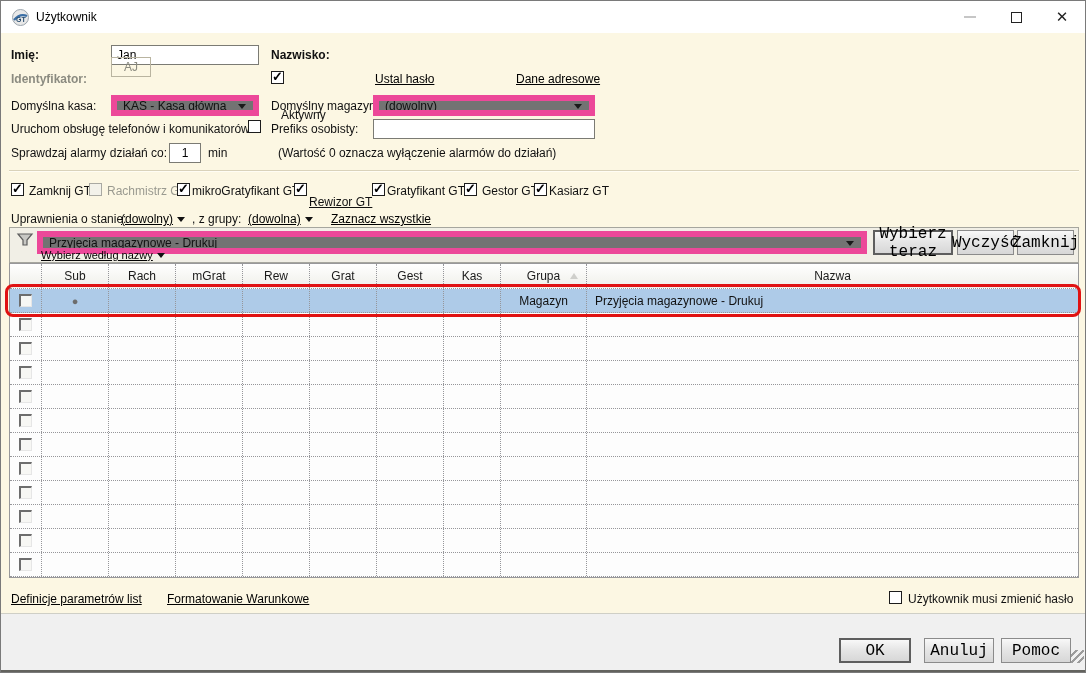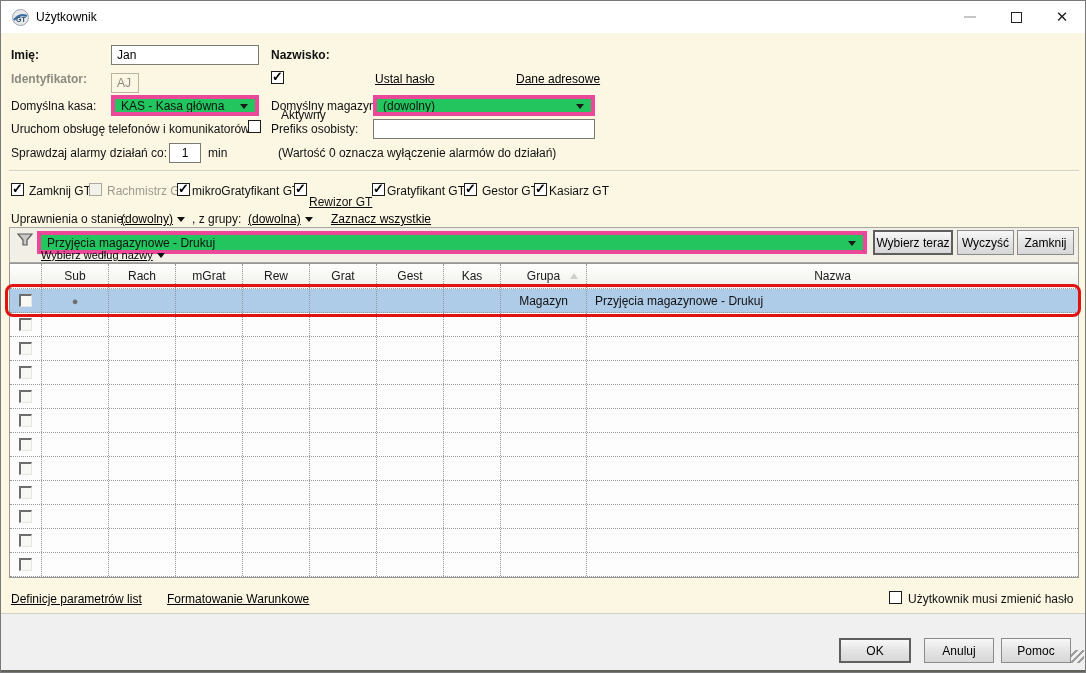--- a/index.html
+++ b/index.html
@@ -19,36 +19,36 @@
   .max-glyph { width:11px; height:11px; border:1.5px solid #222; display:inline-block; }
   .min-glyph { width:12px; height:2px; background:#c6c6c6; display:inline-block; }
 
   
   .lbl { position:absolute; white-space:nowrap; }
   .b { font-weight:bold; }
   .dis-lbl { color:#8b8b80; font-weight:bold; }
   .tinput { position:absolute; border:1px solid #7b7b74; background:#fff; font-family:inherit;
             font-size:12px; padding:0 5px; color:#000; }
   .tinput.disabled { border-color:#b9b4a0; background:transparent; color:#8b8b80; }
-  .combo { position:absolute; border:4px solid #ec4899; background:#22c55e; display:flex;
+  .combo { position:absolute; border:6px solid #ec4899; background:#737373; display:flex;
            align-items:center; padding:0 6px; white-space:nowrap; overflow:hidden; }
   .combo .arr { position:absolute; right:7px; top:50%; margin-top:-2px; width:0; height:0;
                 border-left:4px solid transparent; border-right:4px solid transparent;
                 border-top:5px solid #1a1a1a; }
   .cb { position:absolute; width:13px; height:13px; background:#fff; border:1px solid #1c1c1c; }
   .cb.checked::after { content:"✓"; position:absolute; left:0px; top:-3px; font-size:13px;
                        font-weight:bold; color:#000; }
   .cb.disabled { border-color:#a9a9a2; background:#f3f2ea; }
   .link { position:absolute; color:#000; text-decoration:underline; cursor:pointer; white-space:nowrap; }
   .arr-dn { display:inline-block; width:0; height:0; border-left:4px solid transparent;
             border-right:4px solid transparent; border-top:5px solid #111; margin-left:4px;
             position:relative; top:-1px; }
   .btn { position:absolute; display:flex; align-items:center; justify-content:center;
          background:linear-gradient(#f8f8f8,#e6e6e6 45%,#d7d7d7); border:1px solid #8b8b8b;
-         font-family:Liberation Sans, sans-serif; font-size:12px; color:#000; cursor:pointer; }
+         font-family:Liberation Mono, monospace; font-size:16px; color:#000; cursor:pointer; }
   .btn.default { border:2px solid #5e5e5e; }
 
   .groove { position:absolute; left:8px; width:1070px; height:2px;
             border-top:1px solid #d9d2ba; border-bottom:1px solid #fffdf4; }
 
   
   .filter-panel { position:absolute; left:8px; top:226px; width:1070px; height:36px;
                   background:#f1efe6; border:1px solid #a6a69e; }
   .funnel { position:absolute; left:15px; top:231px; }
   .byname-link { font-size:11px; }
@@ -103,21 +103,21 @@
     <div class="winbtn close">
         <span>✕</span>
       </div>
   </div>
 
   <span class="lbl b" style="left:10px; top:47px;">Imię:</span>
   <input class="tinput" style="left: 110px; top: 44px; width: 148px; height: 20px;" value="Jan">
   <span class="lbl b" style="left:270px; top:47px;">Nazwisko:</span>
 
   <span class="lbl dis-lbl" style="left:10px; top:71px;">Identyfikator:</span>
-  <input class="tinput disabled" style="left: 110px; top: 72px; width: 28px; height: 20px;" value="AJ">
+  <input class="tinput disabled" style="left: 110px; top: 56px; width: 40px; height: 20px; text-align: center;" value="AJ">
   <span class="cb checked" style="left:270px; top:70px;"></span>
   <span class="lbl" style="left:280px; top:71px;margin-top:36px;">Aktywny</span>
   <a class="link" style="left:374px; top:71px;">Ustal hasło</a>
   <a class="link" style="left:515px; top:71px;">Dane adresowe</a>
 
   <span class="lbl" style="left:10px; top:98px;">Domyślna kasa:</span>
   <div class="combo" style="left:110px; top:94px; width:148px; height:21px;">
     <span>KAS - Kasa główna</span>
     <span class="arr"></span>
   </div>

